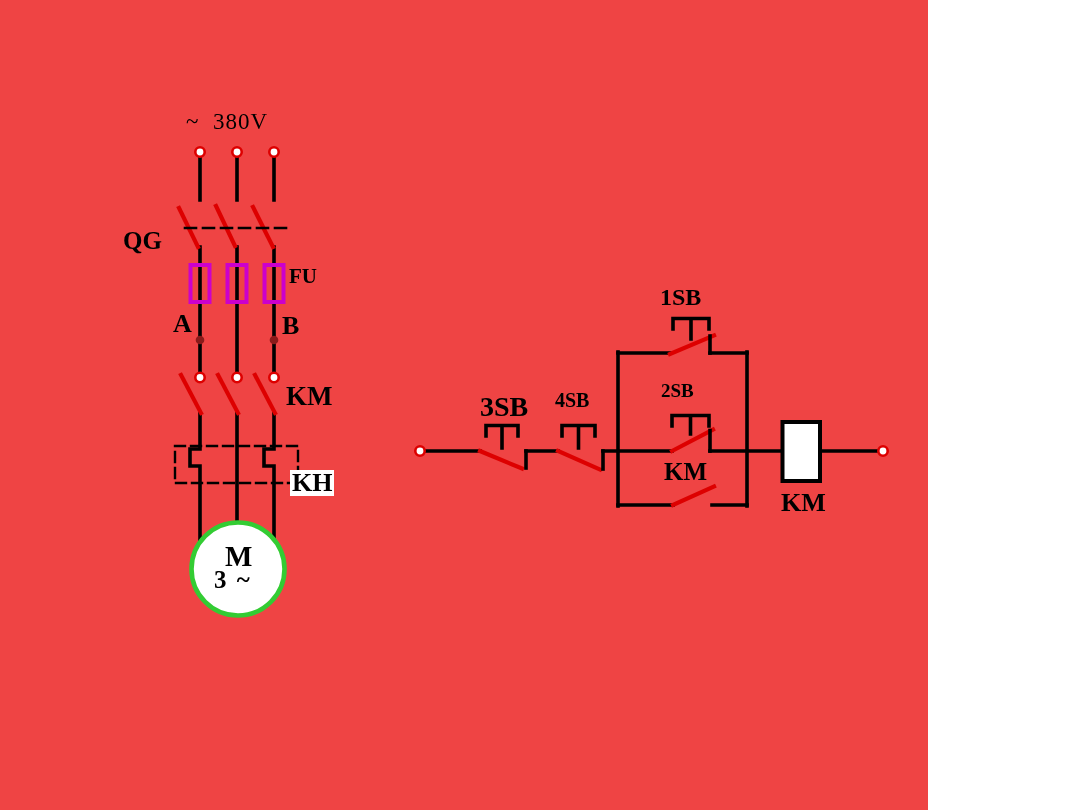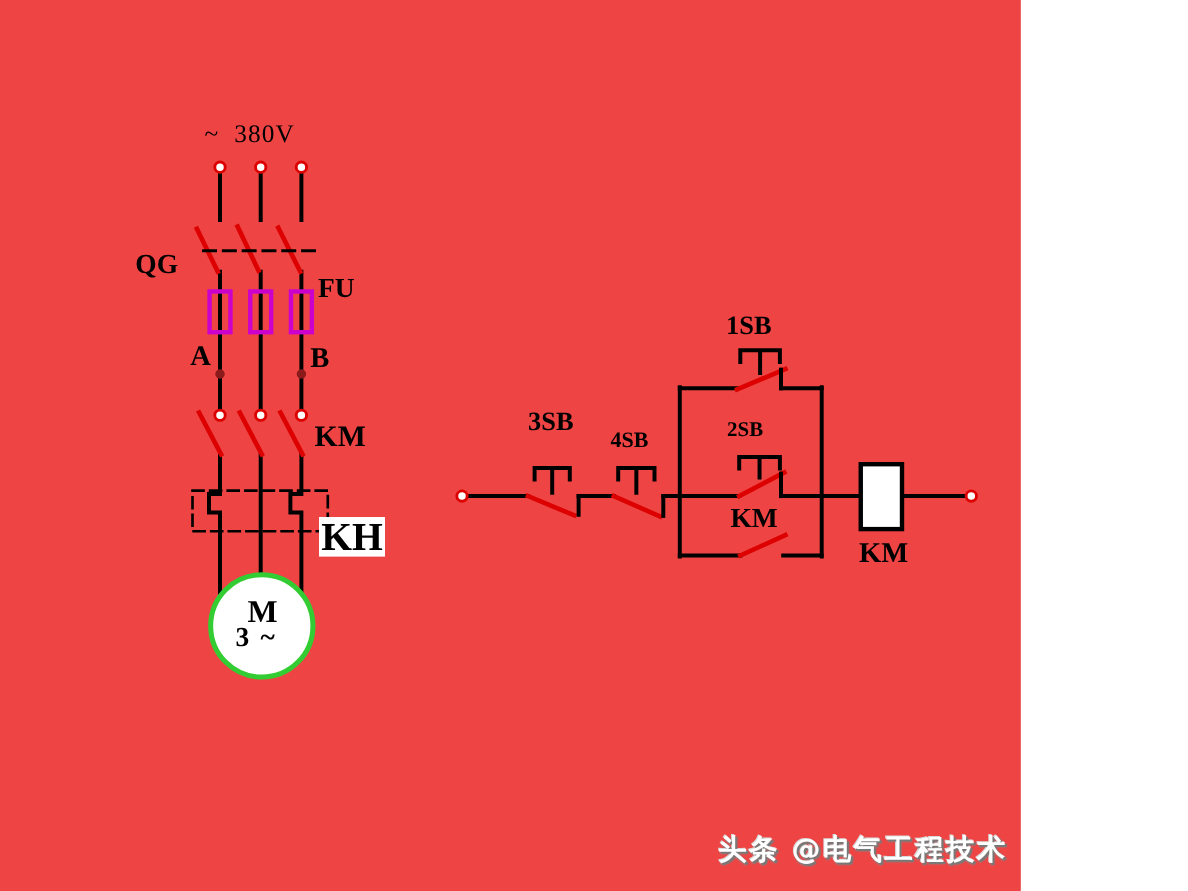--- a/index.html
+++ b/index.html
@@ -116,40 +116,39 @@
       </g>
 
       <rect x="782.5" y="422" width="37.5" height="59" stroke="#000000" stroke-width="4" fill="#ffffff"></rect>
     </g>
   </svg>
 
   <div class="lbl supply" style="left:186px;top:110px;font-size:23px;">~  380V</div>
 
   <div class="lbl" style="left:123px;top:199px;font-size:25px;margin-top:29px;">QG</div>
 
-  <div class="lbl" style="left:289px;top:250px;font-size:25px;">FU</div>
+  <div class="lbl" style="left:289px;top:266px;font-size:21px;">FU</div>
 
   <div class="lbl" style="left:173px;top:311px;font-size:26px;">A</div>
 
   <div class="lbl" style="left:282px;top:313px;font-size:26px;">B</div>
 
   <div class="lbl" style="left:286px;top:383px;font-size:27px;">KM</div>
 
-  <div class="lbl khbg" style="left:290px;top:470px;font-size:36px;">KH</div>
+  <div class="lbl khbg" style="left:290px;top:470px;font-size:26px;">KH</div>
 
   <div class="lbl" style="left:225px;top:542px;font-size:29px;">M</div>
 
   <div class="lbl" style="left:214px;top:567px;font-size:25px;letter-spacing:2px;">3 ~</div>
 
   <div class="lbl" style="left:660px;top:285px;font-size:24px;">1SB</div>
 
   <div class="lbl" style="left:661px;top:381px;font-size:19px;">2SB</div>
 
-  <div class="lbl" style="left:480px;top:372px;font-size:24px;">3SB</div>
+  <div class="lbl" style="left:480px;top:393px;font-size:28px;">3SB</div>
 
   <div class="lbl" style="left:555px;top:390px;font-size:20px;">4SB</div>
 
   <div class="lbl" style="left:664px;top:459px;font-size:25px;">KM</div>
 
   <div class="lbl" style="left:781px;top:490px;font-size:26px;">KM</div>
 
-  <div class="watermark" style="right:12px;top:755px;font-size:26px;">头条 @电气工程技术</div>
 </div>
 
 </body></html>

